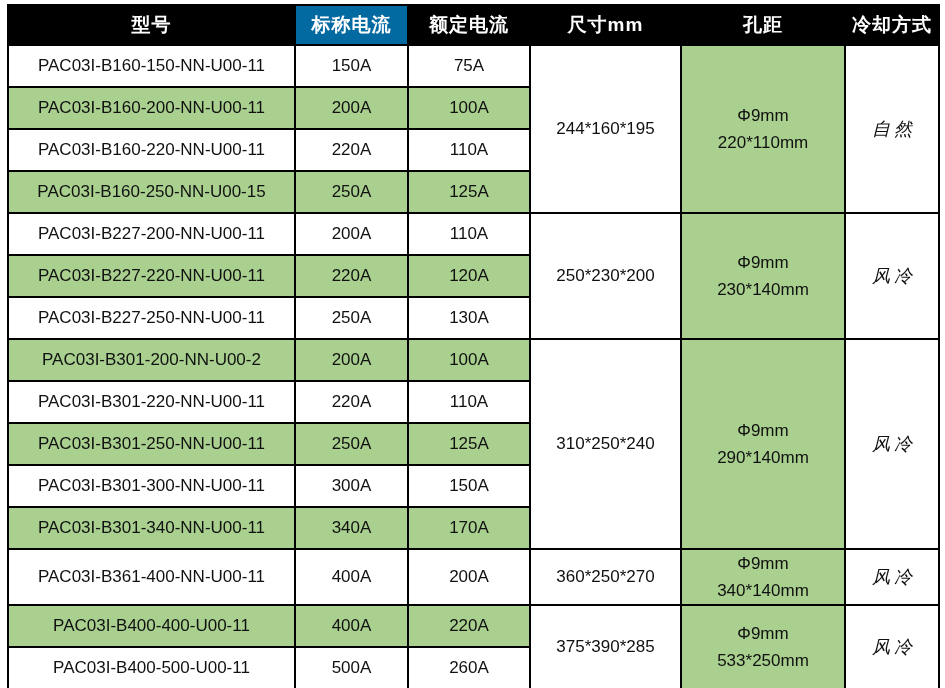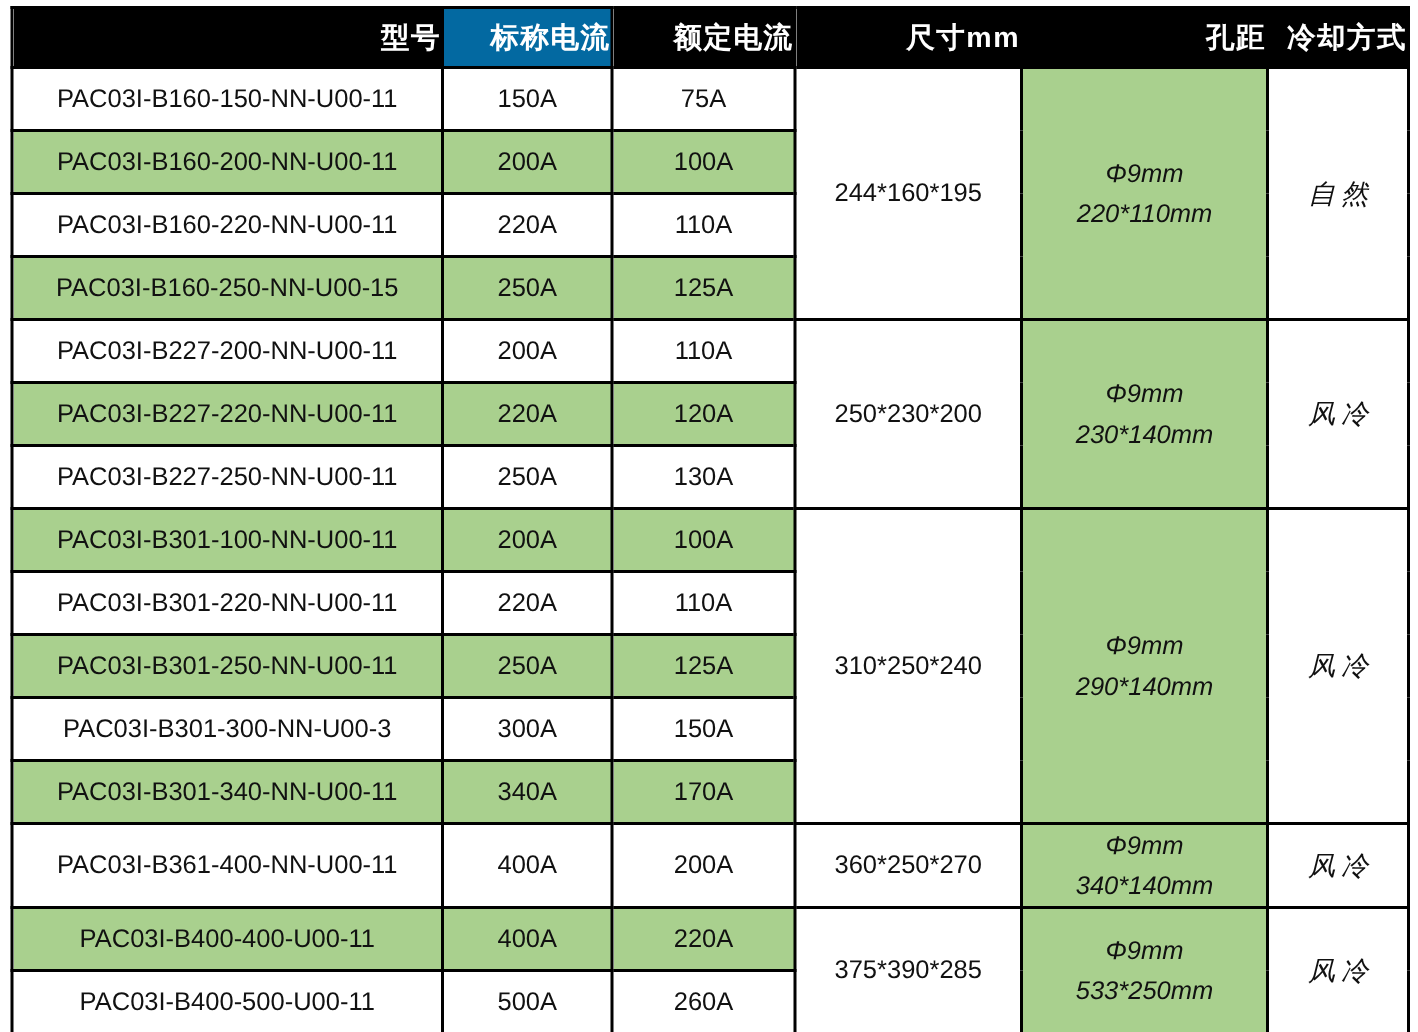--- a/index.html
+++ b/index.html
@@ -26,33 +26,32 @@
     padding: 0;
     overflow: hidden;
   }
   .spec-table th {
     height: 38px;
     background: #000000;
     color: #ffffff;
     font-size: 19px;
     font-weight: bold;
     letter-spacing: 1px;
-    text-align: right;
   }
   .spec-table th.hdr-red { background: #0369a1; }
   .spec-table td {
     height: 40px;
     font-size: 17px;
     color: #111111;
     background: #ffffff;
   }
   .spec-table td.shade { background: #a9d08e; }
   .spec-table td.model-cell { font-size: 17px; }
   .spec-table td.size-cell { font-size: 17px; }
-  .spec-table td.hole-cell { font-size: 17px; font-style: italic; }
+  .spec-table td.hole-cell { font-size: 17px; }
   .hole-line { line-height: 27px; }
   .spec-table td.cooling-cell {
     font-size: 18px;
     letter-spacing: 4px;
     text-indent: 4px;
     font-style: italic;
   }
 </style>
 </head>
 <body>
@@ -118,42 +117,42 @@
         <td class="model-cell shade">PAC03I-B227-220-NN-U00-11</td>
         <td class="current-cell shade">220A</td>
         <td class="current-cell shade">120A</td>
       </tr>
       <tr>
         <td class="model-cell">PAC03I-B227-250-NN-U00-11</td>
         <td class="current-cell">250A</td>
         <td class="current-cell">130A</td>
       </tr>
       <tr>
-        <td class="model-cell shade">PAC03I-B301-100-NN-U00-11</td>
+        <td class="model-cell shade">PAC03I-B301-200-NN-U00-2</td>
         <td class="current-cell shade">200A</td>
         <td class="current-cell shade">100A</td>
         <td class="size-cell" rowspan="5">310*250*240</td>
         <td class="hole-cell shade" rowspan="5">
           <div class="hole-line">Φ9mm</div>
           <div class="hole-line">290*140mm</div>
         </td>
         <td class="cooling-cell" rowspan="5">风冷</td>
       </tr>
       <tr>
         <td class="model-cell">PAC03I-B301-220-NN-U00-11</td>
         <td class="current-cell">220A</td>
         <td class="current-cell">110A</td>
       </tr>
       <tr>
         <td class="model-cell shade">PAC03I-B301-250-NN-U00-11</td>
         <td class="current-cell shade">250A</td>
         <td class="current-cell shade">125A</td>
       </tr>
       <tr>
-        <td class="model-cell">PAC03I-B301-300-NN-U00-3</td>
+        <td class="model-cell">PAC03I-B301-300-NN-U00-11</td>
         <td class="current-cell">300A</td>
         <td class="current-cell">150A</td>
       </tr>
       <tr>
         <td class="model-cell shade">PAC03I-B301-340-NN-U00-11</td>
         <td class="current-cell shade">340A</td>
         <td class="current-cell shade">170A</td>
       </tr>
       <tr>
         <td class="model-cell">PAC03I-B361-400-NN-U00-11</td>

